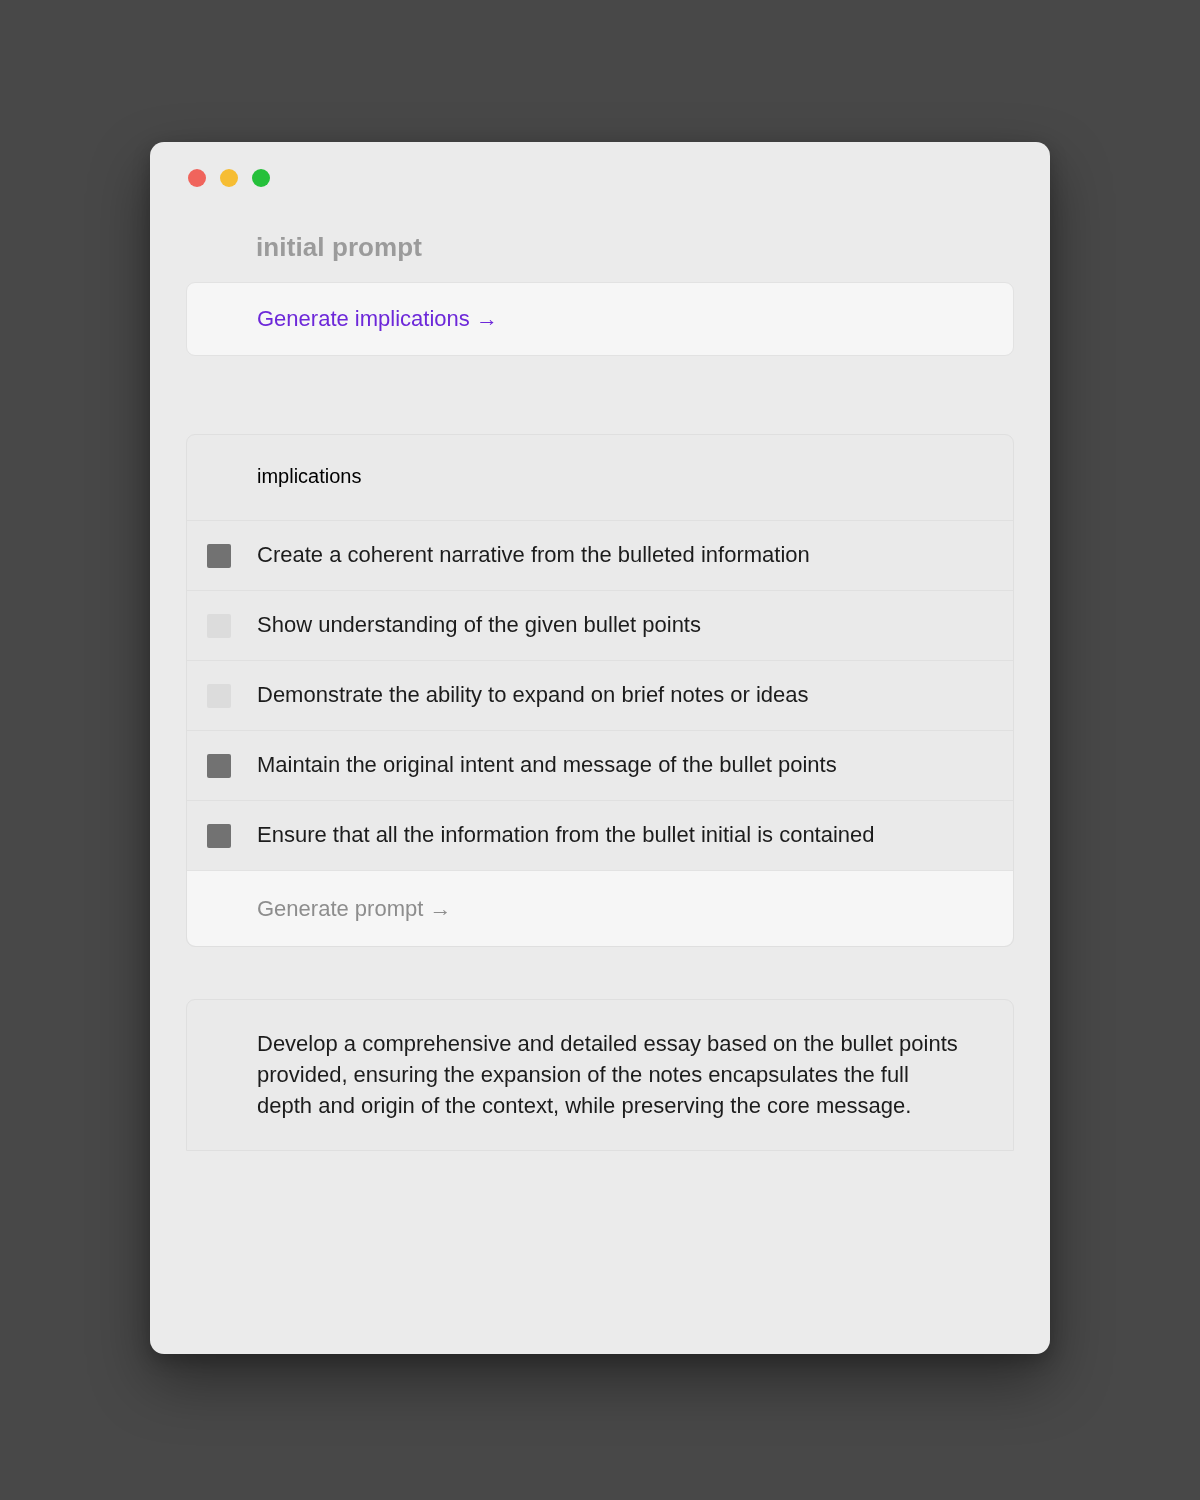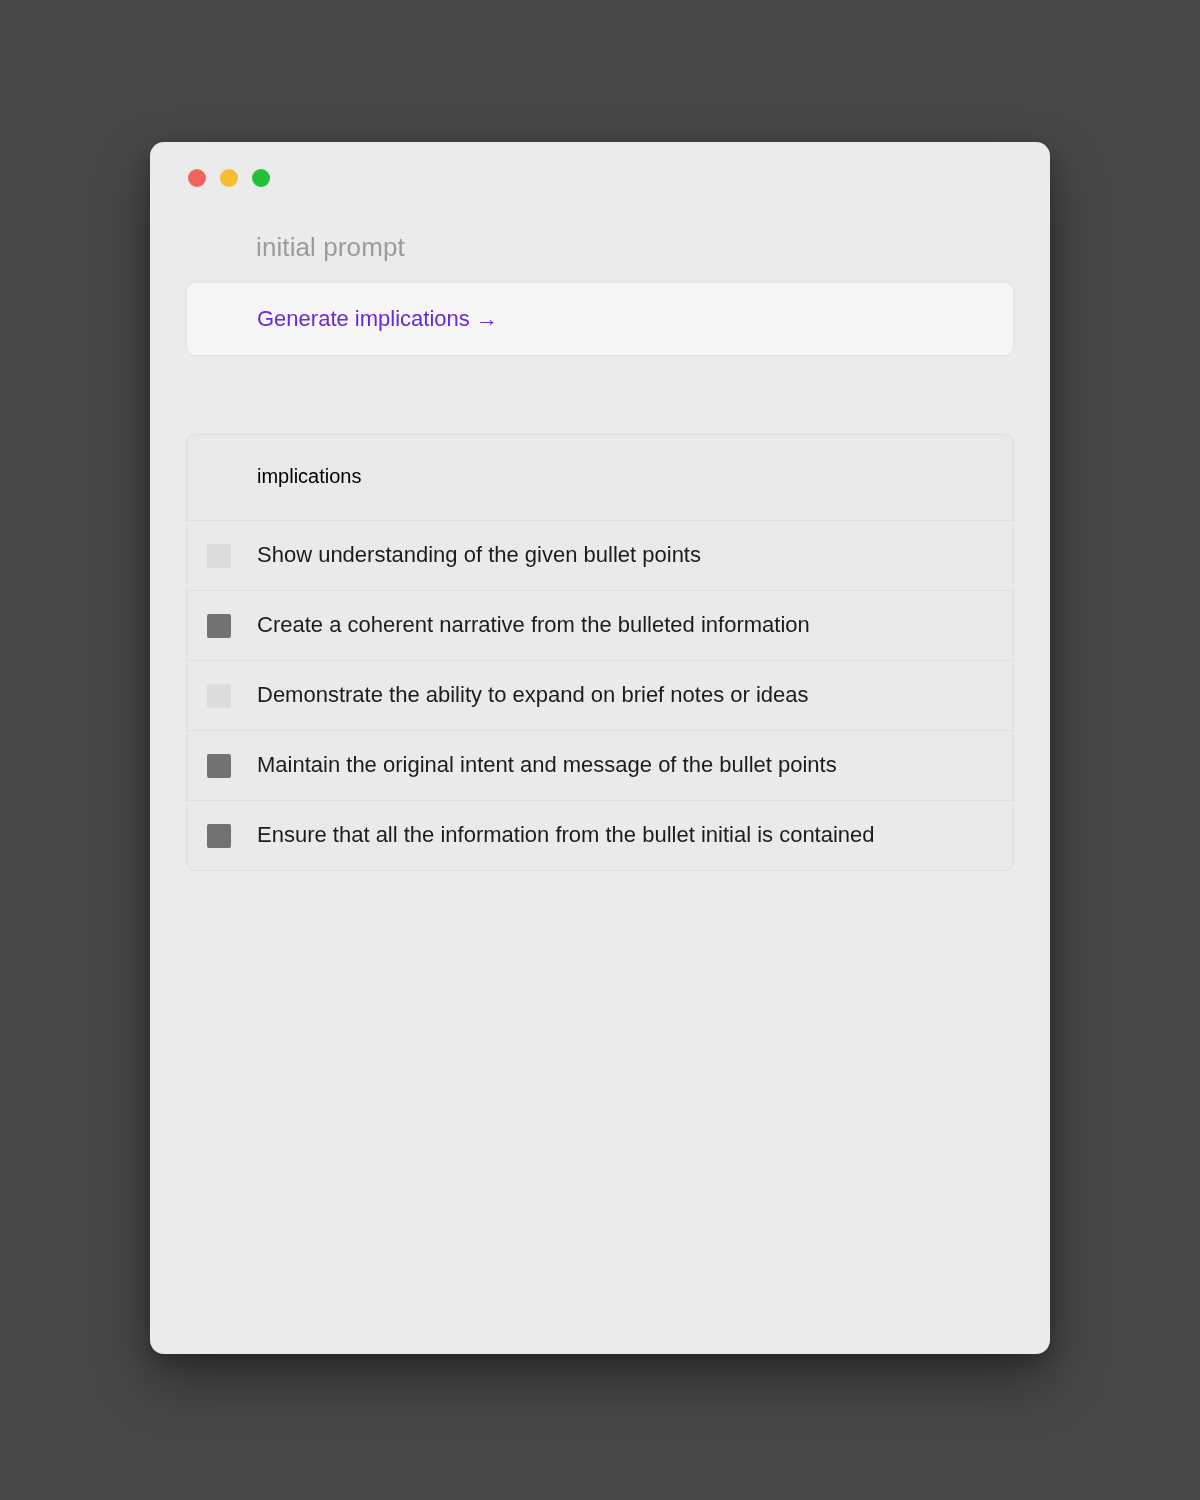--- a/index.html
+++ b/index.html
@@ -42,21 +42,21 @@
   .dot-zoom     { background: #25c03a; }
 
   
   .content {
     padding: 0 36px;
   }
 
   .section-label {
     font-size: 26px;
     color: #9b9b9b;
-    font-weight: 400;
+    font-weight: 700;
     letter-spacing: .1px;
     padding: 18px 0 20px 70px;
   }
 
   .card {
     background: #eaeaea;
     border: 1px solid #dfdfdf;
     border-radius: 9px;
     overflow: hidden;
   }
@@ -173,44 +173,48 @@
 
     <div class="action-button">Generate implications →</div>
 
     <div class="spacer-lg"></div>
 
     <div class="impl-card">
 
       <div class="impl-header">implications</div>
 
       <div class="impl-row">
+        <div class="checkbox on"></div>
+        <div class="impl-text">Create a coherent narrative from the bulleted information</div>
+      </div>
+
+      <div class="impl-row">
         <div class="checkbox off"></div>
         <div class="impl-text">Show understanding of the given bullet points</div>
       </div>
 
       <div class="impl-row">
-        <div class="checkbox on"></div>
-        <div class="impl-text">Create a coherent narrative from the bulleted information</div>
-      </div>
-
-      <div class="impl-row">
         <div class="checkbox off"></div>
         <div class="impl-text">Demonstrate the ability to expand on brief notes or ideas</div>
       </div>
 
       <div class="impl-row">
         <div class="checkbox on"></div>
         <div class="impl-text">Maintain the original intent and message of the bullet points</div>
       </div>
 
       <div class="impl-row">
         <div class="checkbox on"></div>
         <div class="impl-text">Ensure that all the information from the bullet initial is contained</div>
       </div>
 
+      <div class="impl-action">Generate prompt →</div>
     </div>
 
     <div class="spacer-md"></div>
 
 
+    <div class="adapted-box">
+      <div class="adapted-text">Develop a comprehensive and detailed essay based on the bullet points provided, ensuring the expansion of the notes encapsulates the full depth and origin of the context, while preserving the core message.</div>
+    </div>
 
   </div>
 </div>
 
 </body></html>

